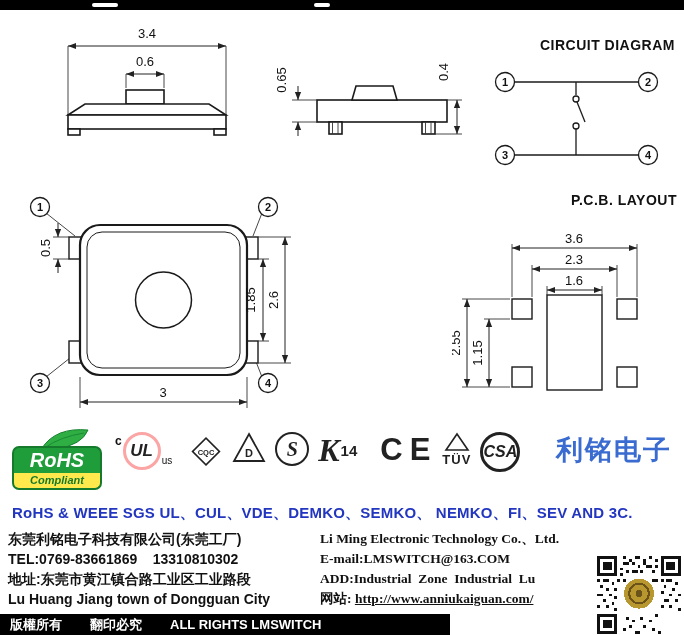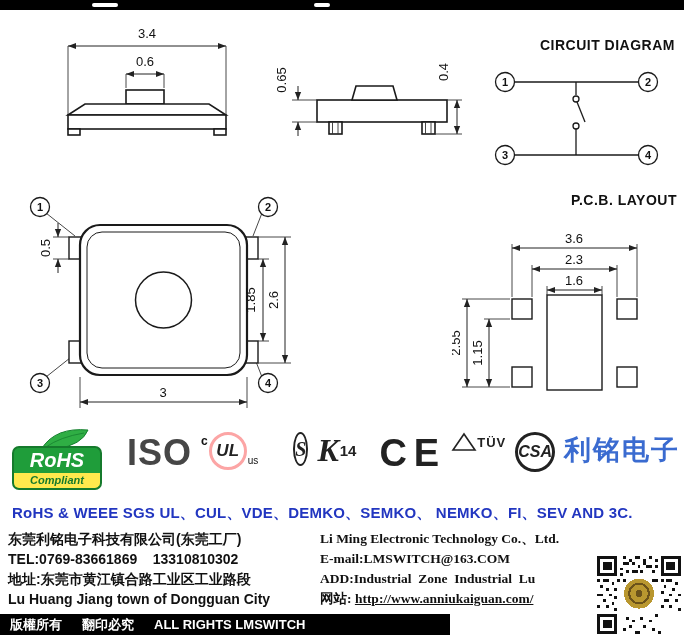--- a/index.html
+++ b/index.html
@@ -31,36 +31,36 @@
   .leaf{position:absolute;left:28px;top:-7px}
   .iso{font-size:36px;font-weight:bold;color:#464646;letter-spacing:1px;margin-left:12px}
   .ulm{display:flex;align-items:flex-start}
   .ul-circle{display:flex;width:38px;height:38px;border:3px solid #fca5a5;border-radius:50%;align-items:center;justify-content:center;font-weight:bold;font-style:italic;font-size:17px;color:#222}
   .ul-c{font-size:12px;font-weight:bold;margin:2px 1px 0 0}
   .ul-us{font-size:10px;font-weight:normal;align-self:flex-end;margin:0 8px 4px 1px}
   .smark{width:34px;height:34px;border:2.5px solid #222;border-radius:50%;display:flex;align-items:center;justify-content:center;font-family:"Liberation Serif",serif;font-weight:bold;font-style:italic;font-size:20px;color:#222}
   .kmark{display:flex;align-items:center}
   .k-big{font-size:32px;font-weight:bold;font-style:italic;color:#222;font-family:"Liberation Serif",serif}
   .k-num{font-size:15px;font-weight:bold;color:#222;margin-left:1px}
-  .ce{font-size:38px;font-weight:600;color:#222;letter-spacing:7px;margin-left:14px}
-  .tuv{display:flex;flex-direction:row;align-items:center;margin-left:-4px}
+  .ce{font-size:31px;font-weight:600;color:#222;letter-spacing:7px;margin-left:14px}
+  .tuv{display:flex;flex-direction:column;align-items:center;margin-left:-4px}
   .tuv-txt{font-size:13px;font-weight:bold;color:#222;letter-spacing:1px}
   .csa{width:40px;height:40px;border:3px solid #222;border-radius:50%;display:flex;align-items:center;justify-content:center;font-weight:bold;font-style:italic;font-size:16px;color:#222}
   .brand{margin-left:auto;font-size:27px;font-weight:bold;color:#3a6bd0;letter-spacing:2px;padding-right:6px;white-space:nowrap}
   
   .compliance{position:absolute;left:12px;top:504px;width:674px;font-size:15px;font-weight:bold;color:#2236c0;letter-spacing:0.2px;white-space:nowrap}
   .company{position:absolute;left:8px;top:529px;width:676px;height:84px}
   .col-left{position:absolute;left:0;top:0;width:306px}
   .col-right{position:absolute;left:312px;top:0;width:292px;font-family:"Liberation Serif",serif}
   .c-line{font-size:14px;font-weight:bold;color:#111;line-height:20px;white-space:pre}
   .col-right .c-line{font-size:13.5px}
   .url{text-decoration:underline}
   
   .qr{position:absolute;left:597px;top:556px}
-  .footer{position:absolute;left:0;bottom:0;width:450px;height:21px;background:#000;color:#fff;font-size:13px;font-weight:bold;display:flex;align-items:center;gap:20px;padding-left:10px;white-space:nowrap}
+  .footer{position:absolute;left:0;bottom:0;width:450px;height:21px;background:#000;color:#fff;font-size:13px;font-weight:bold;display:flex;align-items:center;gap:28px;padding-left:10px;white-space:nowrap}
 </style>
 </head>
 <body>
 
 <div class="topbar">
   <div class="speck" style="left:92px;width:26px"></div>
   <div class="speck" style="left:314px;width:16px"></div>
 </div>
 
 <svg class="abs" style="left:38px;top:22px" width="212" height="128" viewBox="0 0 212 128">
@@ -263,21 +263,20 @@
 
 <div class="logos">
   <div class="rohs">
     <svg class="leaf" viewBox="0 0 52 26" width="52" height="26">
       <path d="M2,23 Q16,2 48,5 Q42,20 16,24 Q7,25 2,23 z" fill="#2fae44" stroke="#15802e" stroke-width="1"></path>
       <path d="M6,22 Q20,12 44,8" fill="none" stroke="#15802e" stroke-width="0.8"></path>
     </svg>
     <div class="rohs-top">RoHS</div>
     <div class="rohs-bot">Compliant</div>
   </div>
-  <div class="iso">ISO</div>
   <div class="ulm">
     <span class="ul-c">c</span>
     <span class="ul-circle">
         <span>UL</span>
       </span>
     <span class="ul-us">us</span>
   </div>
   <svg viewBox="0 0 34 38" width="34" height="38">
     <rect x="7.5" y="10" width="19" height="19" transform="rotate(45 17 19.5)" fill="none" stroke="#222" stroke-width="1.6"></rect>
     <text x="17" y="22.5" font-size="7.5" text-anchor="middle" font-weight="bold" fill="#222">CQC</text>

